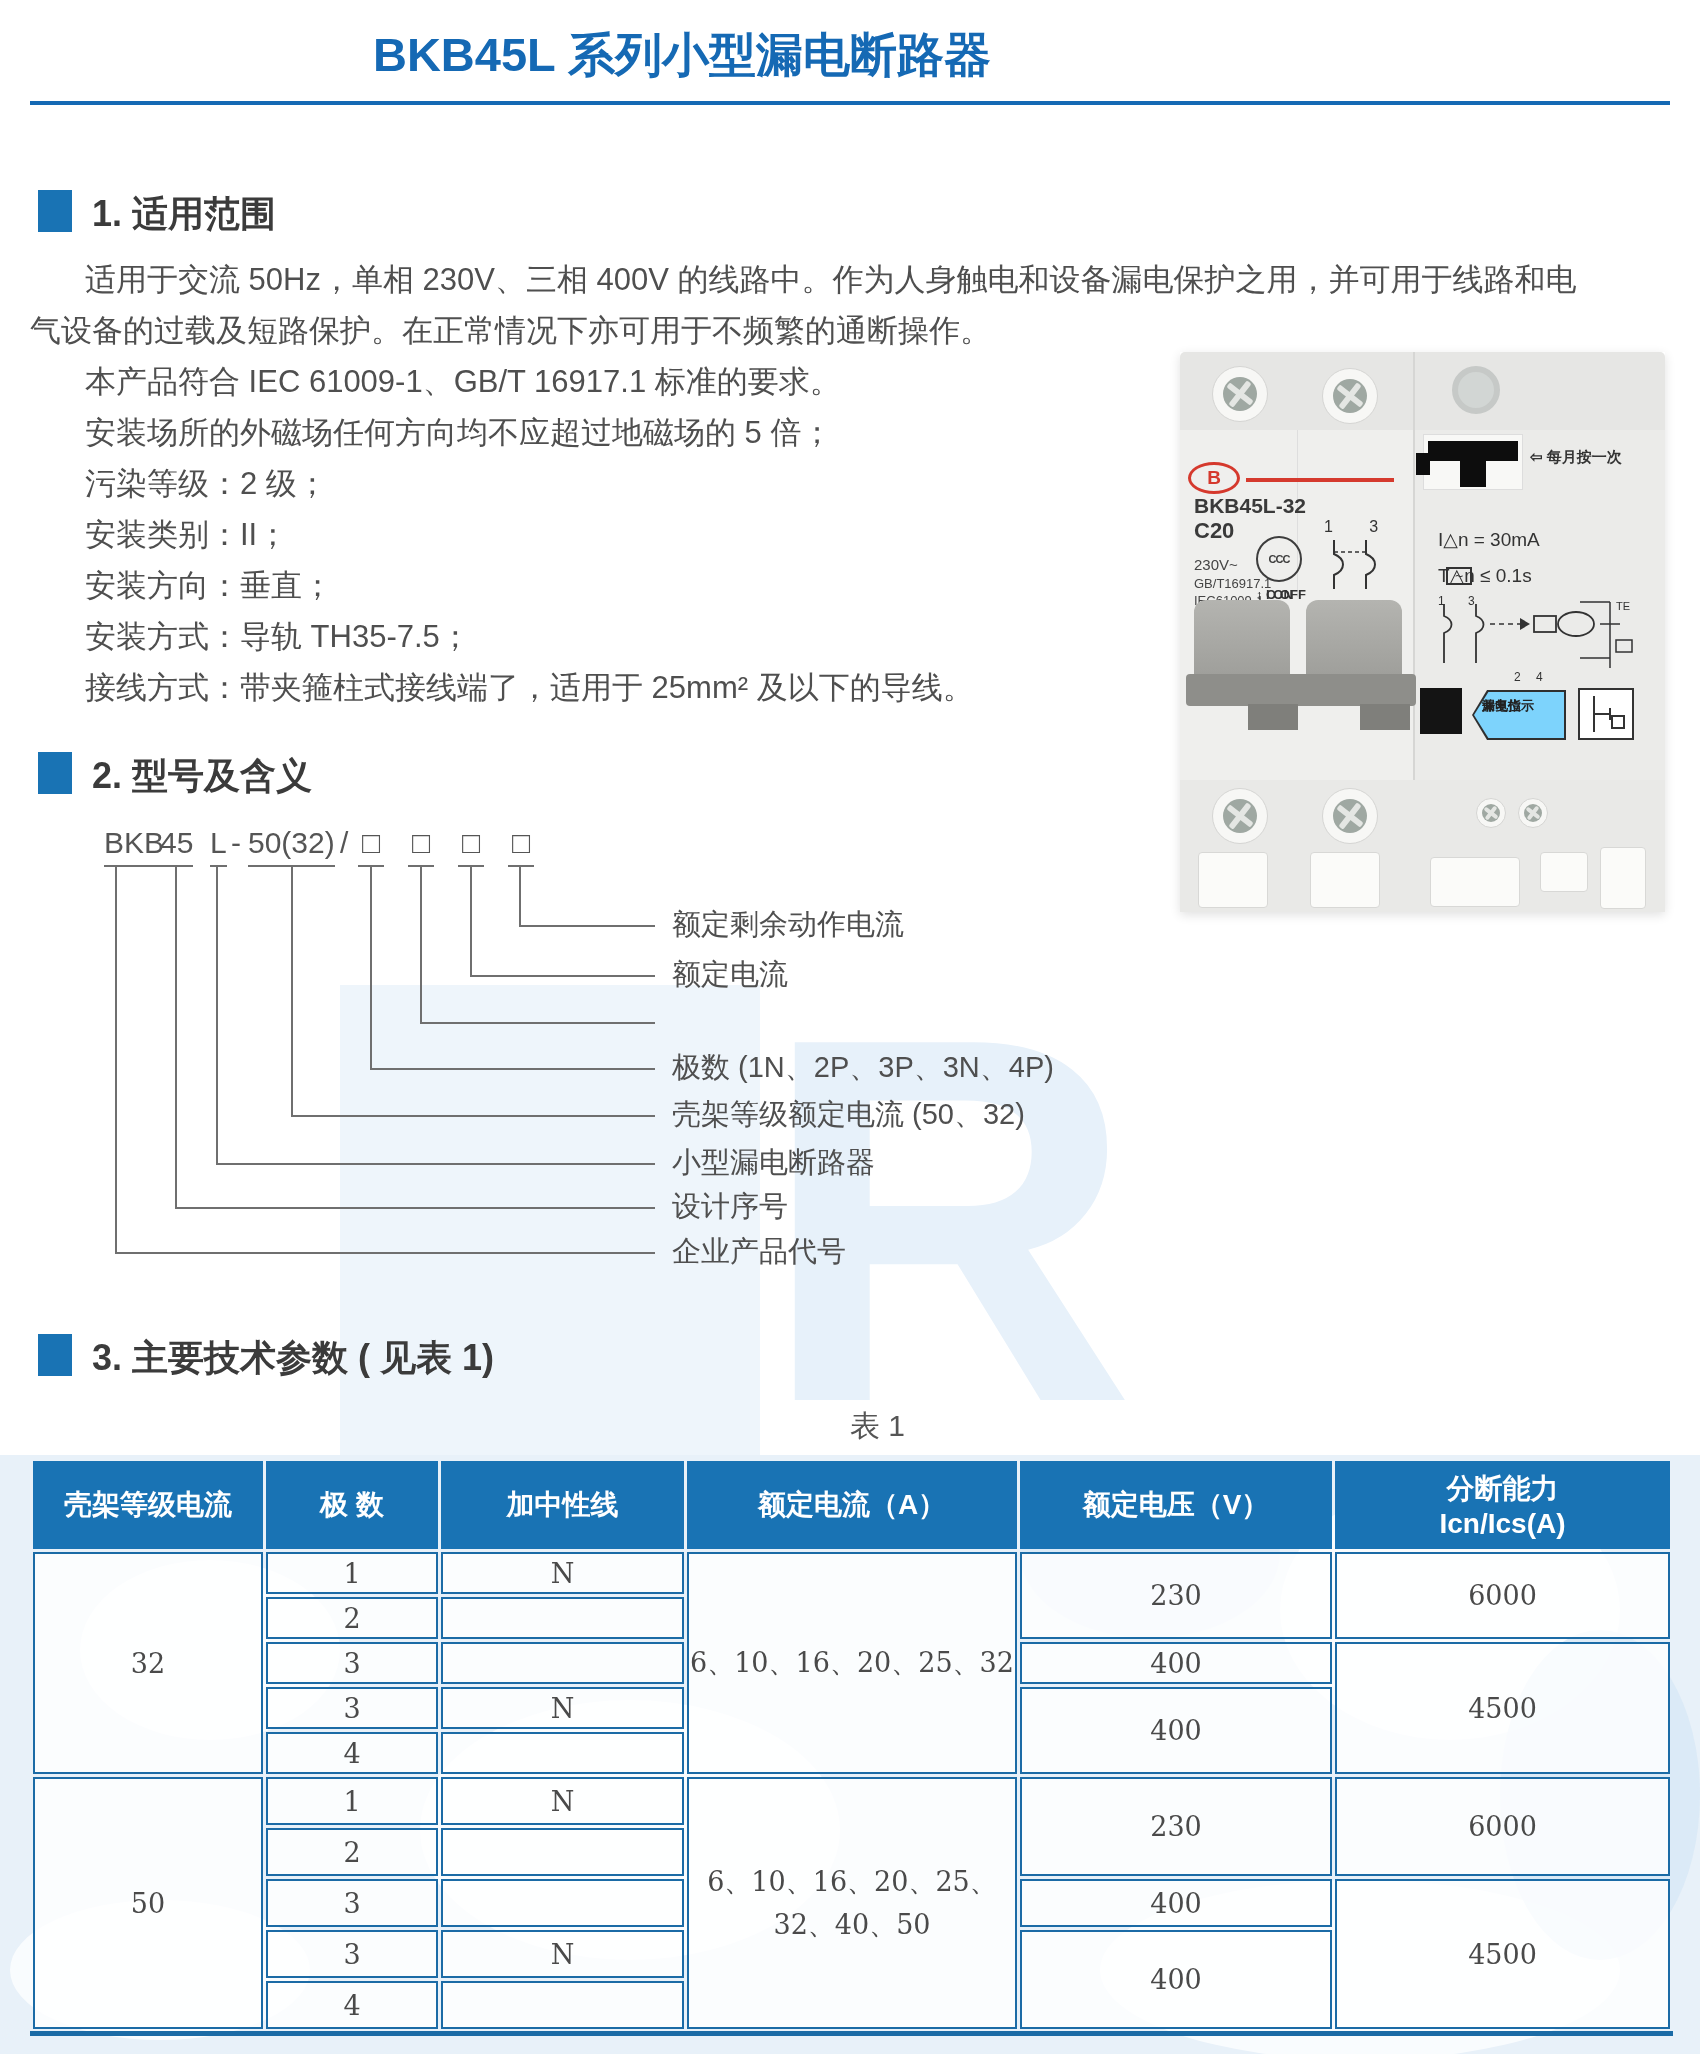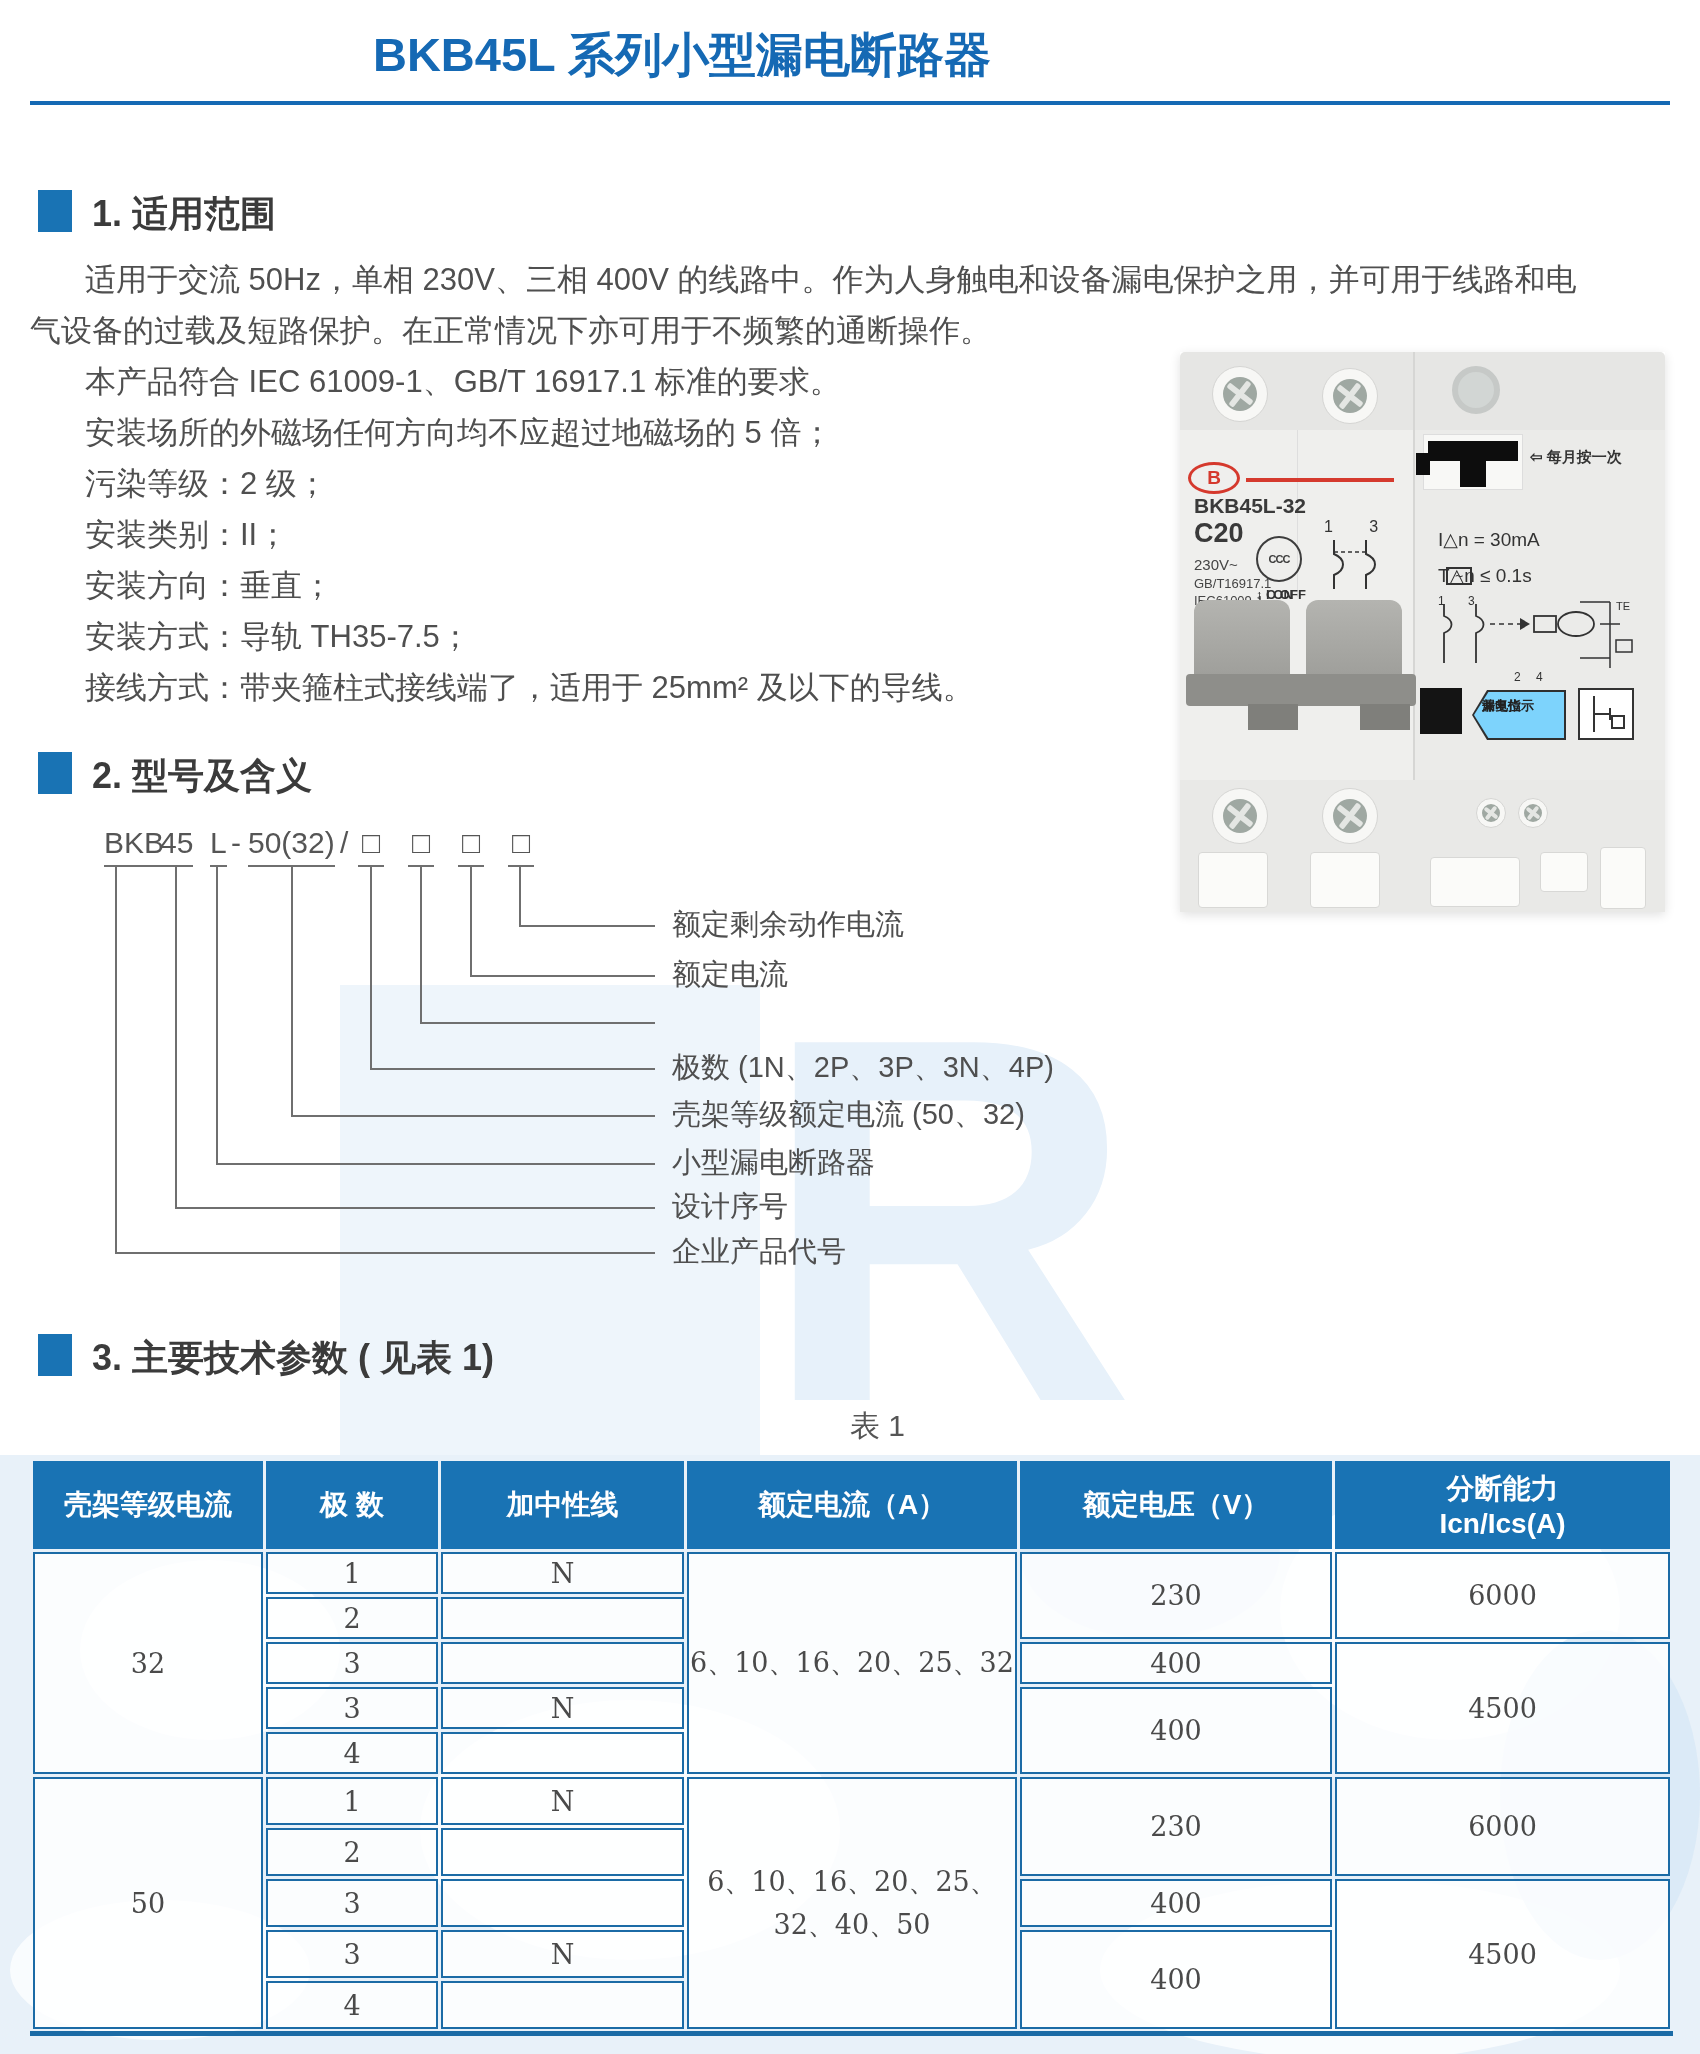--- a/index.html
+++ b/index.html
@@ -46,21 +46,21 @@
   .screw{border-radius:50%;background:#f7f7f5;border:1px solid #d5d5d3;}
   .screw .in{left:50%;top:50%;transform:translate(-50%,-50%);border-radius:50%;background:#9fa8a2;}
   .screw .x1,.screw .x2{left:50%;top:50%;background:#e4e6e3;border-radius:2px;}
   .screw .x1{transform:translate(-50%,-50%) rotate(38deg);}
   .screw .x2{transform:translate(-50%,-50%) rotate(-52deg);}
   .hole{border-radius:50%;background:#d2d6d4;border:6px solid #c6c9c7;}
   .dev .redline{left:66px;top:126px;width:148px;height:4px;background:#d53a2e;}
   .logo{left:8px;top:110px;width:52px;height:32px;border:3px solid #d5392d;border-radius:50%;
         color:#d5392d;font-weight:bold;font-size:19px;text-align:center;line-height:26px;}
   .t-model{left:14px;top:142px;font-size:21px;font-weight:bold;color:#3a3a3a;}
-  .t-c20{left:14px;top:166px;font-size:27px;font-weight:bold;color:#3a3a3a;}
+  .t-c20{left:14px;top:166px;font-size:22px;font-weight:bold;color:#3a3a3a;}
   .ccc{left:76px;top:184px;width:46px;height:46px;border:2px solid #3d3d3d;border-radius:50%;
        font-size:11px;font-weight:bold;color:#3d3d3d;text-align:center;line-height:42px;letter-spacing:-1px;}
   .t-volt{left:14px;top:204px;font-size:15px;color:#444;}
   .t-std1{left:14px;top:224px;font-size:13px;color:#444;}
   .t-std2{left:14px;top:241px;font-size:13px;color:#444;}
   .t-6000{left:14px;top:259px;font-size:17px;font-weight:bold;color:#3a3a3a;}
   .onoff{left:76px;top:234px;font-size:13px;font-weight:bold;color:#333;line-height:17px;white-space:nowrap;}
   .pol-top{left:144px;top:166px;font-size:16px;color:#333;letter-spacing:16px;}
   .pol-bot{left:140px;top:258px;font-size:16px;color:#333;letter-spacing:16px;}
   .pol-svg{left:138px;top:186px;}

